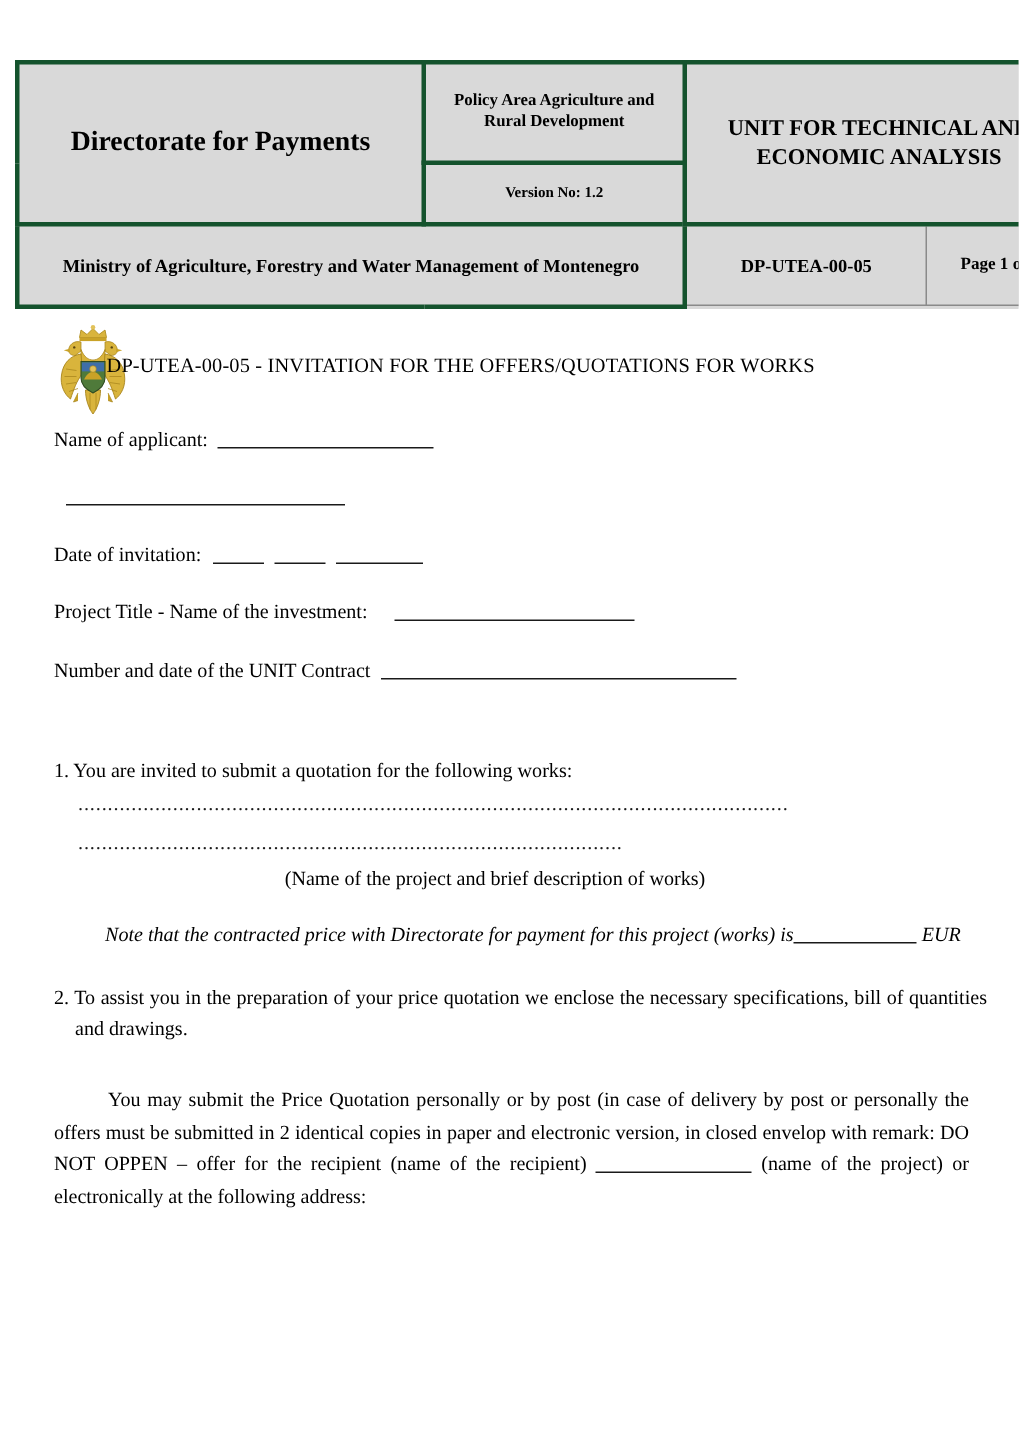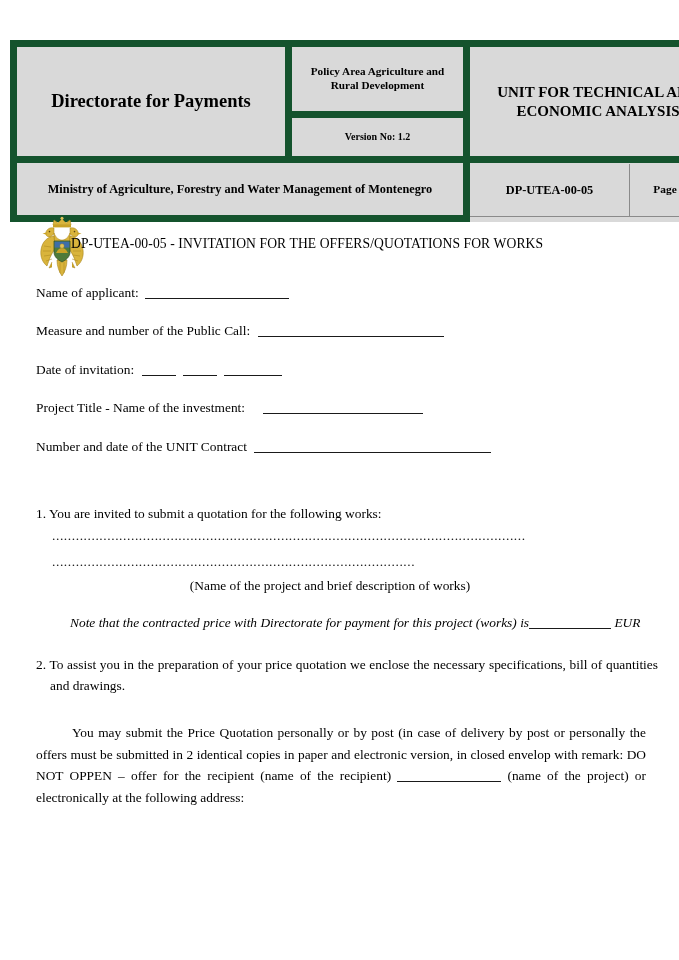--- a/index.html
+++ b/index.html
@@ -27,21 +27,21 @@
   .header-table {
     position: absolute;
     left: 10px;
     top: 40px;
     width: 659px;
     border-collapse: collapse;
     table-layout: fixed;
     background: #d9d9d9;
   }
   .header-table td {
-    border: 7px solid #14532d;
+    border: 3px solid #14532d;
     background: #d9d9d9;
     font-weight: bold;
     text-align: center;
     vertical-align: middle;
     padding: 4px 6px;
     line-height: 1.22;
   }
   .cell-directorate {
     font-size: 18.5px;
     line-height: 1.3;
@@ -252,21 +252,21 @@
           <path d="M18 37 C20 33 22 32 24 32 C26 32 28 33 30 37 Z" fill="#c9a227"></path>
           <circle cx="24" cy="30" r="2.2" fill="#e2c25a" stroke="#9c7d18" stroke-width="0.4"></circle>
         </g>
       </svg>
 
       <div class="doc-title">DP-UTEA-00-05 - INVITATION FOR THE OFFERS/QUOTATIONS FOR WORKS</div>
     </div>
 
     <div class="field-line"><span>Name of applicant:</span><span class="rule r-applicant"></span></div>
 
-    <div class="field-line"><span>Measure and number of the Public Call:</span><span class="rule r-measure"></span></div>
+    <div class="field-line"><span class="rule r-measure"></span></div>
 
     <div class="field-line"><span>Date of invitation:</span><span class="rule r-date1"></span><span class="rule r-date2"></span><span class="rule r-date3"></span></div>
 
     <div class="field-line"><span>Project Title - Name of the investment:</span><span class="rule r-project"></span></div>
 
     <div class="field-line"><span>Number and date of the UNIT Contract</span><span class="rule r-ipard"></span></div>
 
 
     <div class="item-1">1. You are invited to submit a quotation for the following works:</div>
 

